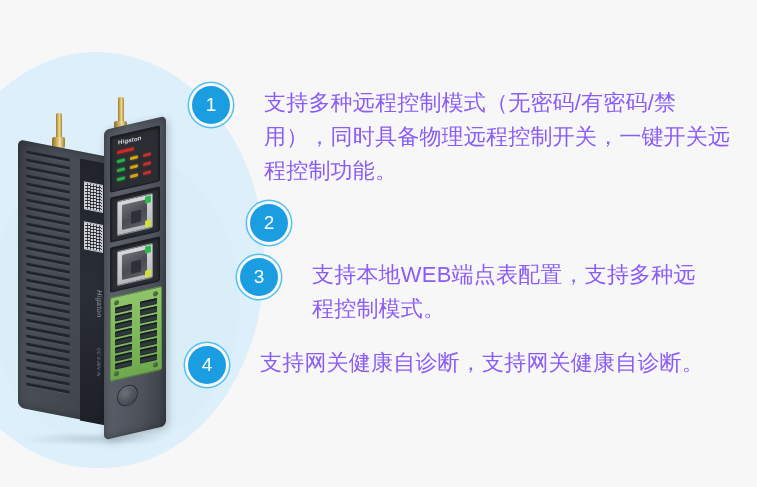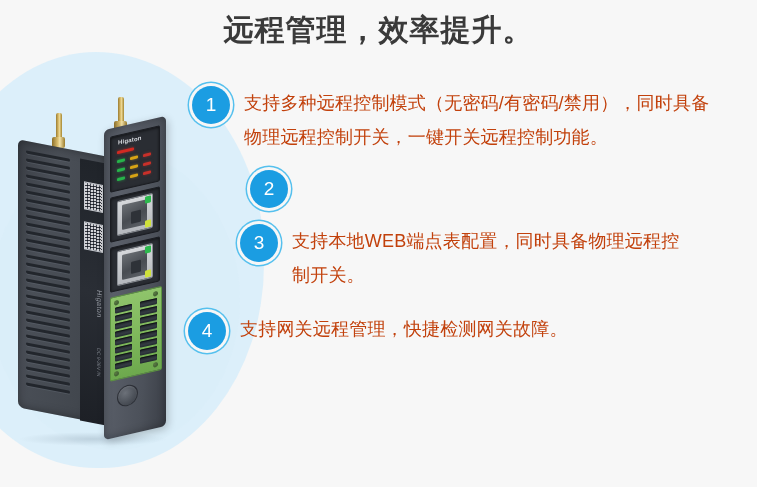--- a/index.html
+++ b/index.html
@@ -345,43 +345,43 @@
     border-radius: 50%;
     background: #1b9de2;
     color: #ffffff;
     font-size: 19px;
     line-height: 38px;
     text-align: center;
     box-shadow: 0 0 0 3px #f7f7f7, 0 0 0 4.5px #55c0ee;
     margin-right: 14px;
   }
   .feature-text {
-    font-size: 18px;
+    font-size: 22px;
     line-height: 34px;
-    color: #c2410c;
+    color: #8b5cf6;
     letter-spacing: 0.2px;
+    margin-left: 20px;
   }
 
   .f1 { margin-left: 0px;  margin-top: 0px; }
   .f2 { margin-left: 58px; margin-top: 16px; }
   .f3 { margin-left: 48px; margin-top: 16px; }
   .f4 { margin-left: -4px; margin-top: 20px; }
 
   .f1 .feature-text { width: 470px; }
   .f3 .feature-text { width: 400px; }
 </style>
 </head>
 <body>
 
 <div class="page">
 
   <div class="bg-blob"></div>
   <div class="bg-blob-2"></div>
 
-  <div class="title">远程管理，效率提升。</div>
 
   <div class="product">
 
     <div class="antenna ant-1"></div>
     <div class="antenna-base ant-1b"></div>
     <div class="antenna ant-2"></div>
     <div class="antenna-base ant-2b"></div>
 
     <div class="chassis-left"></div>
 
@@ -517,23 +517,23 @@
       <div class="badge">1</div>
       <div class="feature-text">支持多种远程控制模式（无密码/有密码/禁用），同时具备物理远程控制开关，一键开关远程控制功能。</div>
     </div>
 
     <div class="feature f2">
       <div class="badge">2</div>
     </div>
 
     <div class="feature f3">
       <div class="badge">3</div>
-      <div class="feature-text">支持本地WEB端点表配置，同时具备物理远程控制开关。</div>
+      <div class="feature-text">支持本地WEB端点表配置，支持多种远程控制模式。</div>
     </div>
 
     <div class="feature f4">
       <div class="badge">4</div>
-      <div class="feature-text">支持网关远程管理，快捷检测网关故障。</div>
+      <div class="feature-text">支持网关健康自诊断，支持网关健康自诊断。</div>
     </div>
 
   </div>
 
 </div>
 
 </body></html>

